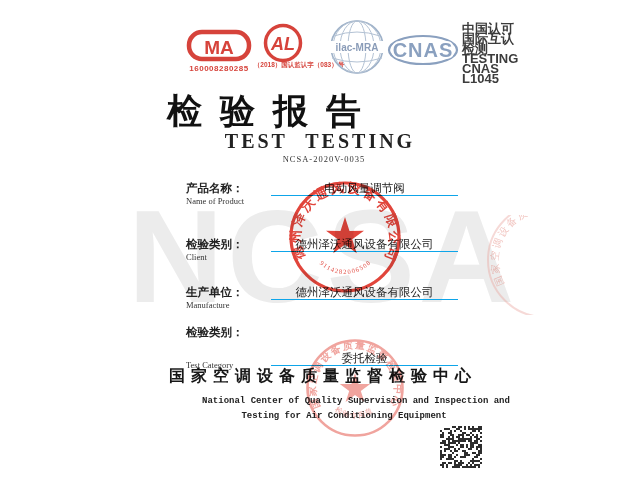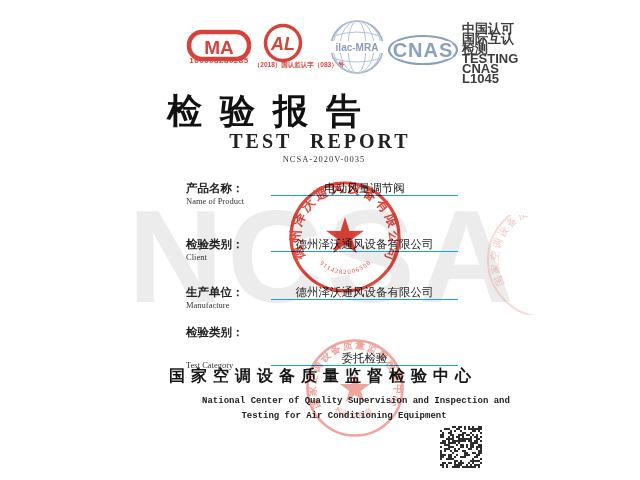--- a/index.html
+++ b/index.html
@@ -11,21 +11,21 @@
   
   .watermark{
     left:128px;top:182px;width:400px;height:160px;
     font-family:"Liberation Sans",sans-serif;font-weight:800;
     font-size:132px;letter-spacing:4px;color:#ececec;line-height:150px;
     z-index:1;user-select:none;
   }
   
   .cert{z-index:2;}
   .cma-logo{left:186px;top:29px;}
-  .cma-number{left:178px;top:56px;width:82px;text-align:center;
+  .cma-number{left:178px;top:64px;width:82px;text-align:center;
     color:#d6433b;font-size:8px;font-family:"Liberation Sans",sans-serif;font-weight:bold;letter-spacing:.5px;}
   .cal-logo{left:262px;top:22px;}
   .cal-caption{left:244px;top:61px;width:110px;text-align:center;
     color:#d6433b;font-size:6.5px;font-family:"Liberation Sans",sans-serif;font-weight:bold;}
   .ilac-logo{left:328px;top:18px;}
   .cnas-logo{left:386px;top:32px;}
   .cnas-info{left:462px;top:24px;width:60px;font-family:"Liberation Sans",sans-serif;
     font-size:13px;font-weight:bold;color:#3c3c3c;line-height:10px;}
   
   .title-zh{left:0;top:88px;width:528px;text-align:center;z-index:2;
@@ -97,21 +97,21 @@
 
 <div class="abs cert cnas-info">
   <div>中国认可</div>
   <div>国际互认</div>
   <div>检测</div>
   <div>TESTING</div>
   <div>CNAS L1045</div>
 </div>
 
 <div class="abs title-zh">检验报告</div>
-<div class="abs title-en">TEST REPORT</div>
+<div class="abs title-en">TEST TESTING</div>
 <div class="abs report-no">NCSA-2020V-0035</div>
 
 <div class="abs f-label-zh r1z">产品名称：</div>
 <div class="abs f-label-en r1e">Name of Product</div>
 <div class="abs f-value   r1v">电动风量调节阀</div>
 
 <div class="abs f-label-zh r2z">检验类别：</div>
 <div class="abs f-label-en r2e">Client</div>
 <div class="abs f-value   r2v">德州泽沃通风设备有限公司</div>
 

